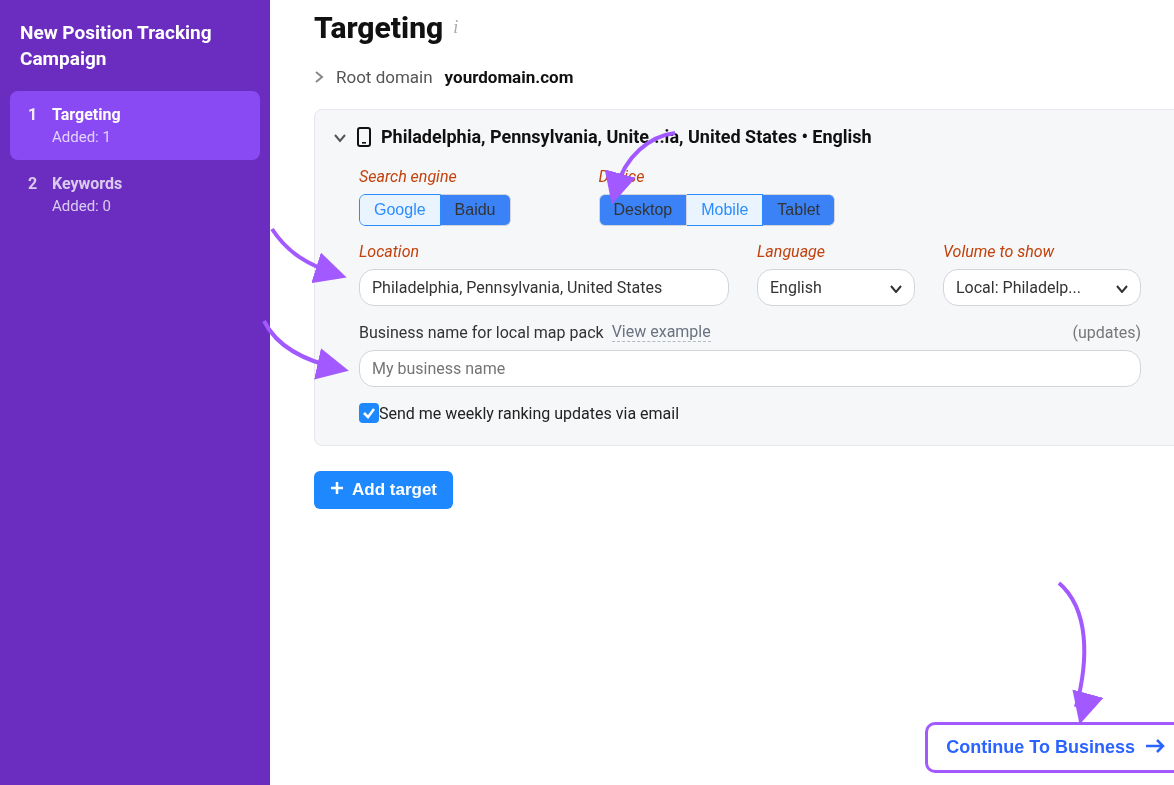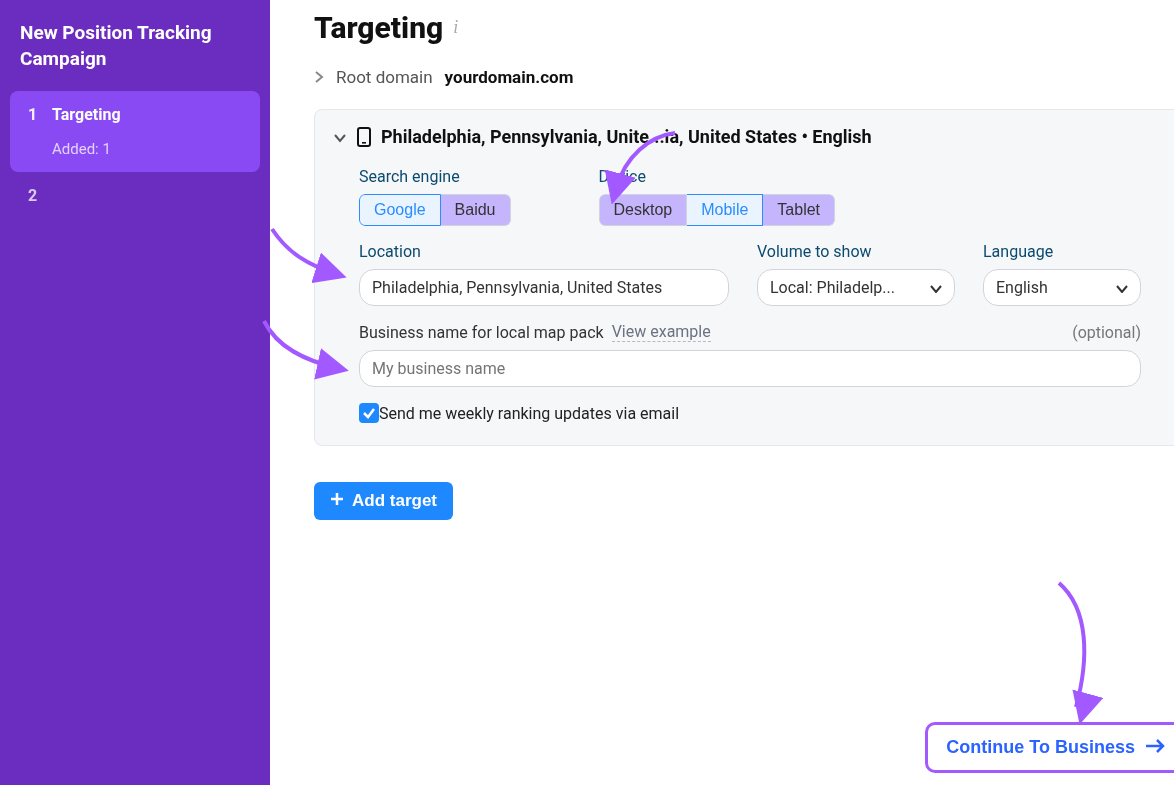--- a/index.html
+++ b/index.html
@@ -33,21 +33,21 @@
     }
     .step.active { background: #8a4af3; }
     .step-num {
       width: 24px;
       font-size: 16px;
       font-weight: 700;
       opacity: 0.9;
     }
     .step-body { flex: 1; }
     .step-label { font-size: 16px; font-weight: 700; }
-    .step-sub { font-size: 15px; opacity: 0.75; margin-top: 16px; }
+    .step-sub { font-size: 15px; opacity: 0.75; margin-top: 4px; }
     .step:not(.active) .step-num,
     .step:not(.active) .step-label { opacity: 0.75; }
 
     .main {
       flex: 1;
       padding: 10px 26px 20px 44px;
       display: flex;
       flex-direction: column;
       position: relative;
     }
@@ -92,28 +92,28 @@
       font-size: 18px;
       font-weight: 700;
       color: #111;
     }
     .panel-header .chev { color: #666; }
     .mobile-icon { display: inline-flex; }
     .panel-body { padding: 8px 44px 22px; position: relative; }
 
     .row { display: flex; gap: 28px; margin-bottom: 16px; }
     .field { display: flex; flex-direction: column; gap: 8px; }
-    .field-label { font-size: 16px; color: #0c4a6e; }
+    .field-label { font-size: 16px; color: #c2410c; font-style: italic; }
     .seg-group {
       display: inline-flex;
       border-radius: 6px;
       overflow: hidden;
     }
     .seg {
-      background: #c4b5fd;
+      background: #3b82f6;
       border: 1px solid #d1d5db;
       padding: 6px 14px;
       font-size: 16px;
       color: #333;
       cursor: pointer;
     }
     .seg + .seg { border-left: none; }
     .seg.selected {
       border-color: #2a8cff;
       color: #2a8cff;
@@ -157,21 +157,21 @@
     .check-row { display: flex; align-items: center; margin-top: 16px; }
     .checkbox {
       width: 20px; height: 20px; border-radius: 4px;
       background: #1e88ff; display: inline-flex; align-items: center; justify-content: center;
       cursor: pointer;
     }
     .checkbox svg { stroke: #fff; }
     .check-label { font-size: 16px; color: #222; }
 
     .add-target {
-      margin-top: 36px;
+      margin-top: 25px;
       align-self: flex-start;
       background: #1e88ff;
       color: #fff;
       border: none;
       border-radius: 6px;
       padding: 9px 16px;
       font-size: 17px;
       font-weight: 700;
       display: inline-flex;
       align-items: flex-start;
@@ -213,20 +213,24 @@
   <div class="step active">
     <div class="step-num">1</div>
     <div class="step-body">
       <div class="step-label">Targeting</div>
       <div class="step-sub">Added: 1</div>
     </div>
   </div>
 
   <div class="step">
     <div class="step-num">2</div>
+    <div class="step-body">
+      <div class="step-label">Keywords</div>
+      <div class="step-sub">Added: 0</div>
+    </div>
   </div>
 </aside>
 
 <main class="main">
   <h1 class="page-title">
     <span>Targeting</span>
     <span class="info-icon">i</span>
   </h1>
 
   <div class="breadcrumb">
@@ -305,45 +309,45 @@
           </div>
         </div>
       </div>
 
       <div class="row">
         <div class="field">
           <div class="field-label">Location</div>
           <input class="text-input w-loc" value="Philadelphia, Pennsylvania, United States" style="">
         </div>
         <div class="field">
+          <div class="field-label">Language</div>
+          <div class="select w-lang">
+            <span>English</span>
+            <span class="caret"><svg width="12" height="8" viewBox="0 0 12 8">
+                  <path d="M1 1 L6 7 L11 1" fill="none" stroke="#333" stroke-width="2"></path>
+                </svg></span>
+          </div>
+        </div>
+        <div class="field">
           <div class="field-label">Volume to show</div>
           <div class="select w-vol">
             <span>Local: Philadelp...</span>
             <span class="caret"><svg width="12" height="8" viewBox="0 0 12 8">
                   <path d="M1 1 L6 7 L11 1" fill="none" stroke="#333" stroke-width="2"></path>
                 </svg></span>
           </div>
         </div>
-        <div class="field">
-          <div class="field-label">Language</div>
-          <div class="select w-lang">
-            <span>English</span>
-            <span class="caret"><svg width="12" height="8" viewBox="0 0 12 8">
-                  <path d="M1 1 L6 7 L11 1" fill="none" stroke="#333" stroke-width="2"></path>
-                </svg></span>
-          </div>
-        </div>
       </div>
 
       <div class="biz-row">
         <div class="biz-left">
           <span>Business name for local map pack</span>
           <span class="view-example">View example</span>
         </div>
-        <span class="optional">(optional)</span>
+        <span class="optional">(updates)</span>
       </div>
       <input class="text-input w-full" placeholder="My business name" style="">
 
       <div class="check-row">
         <span class="checkbox">
           <svg width="14" height="14" viewBox="0 0 14 14">
               <path d="M2 7 L6 11 L12 3" fill="none" stroke-width="2.5"></path>
             </svg>
         </span>
         <span class="check-label">Send me weekly ranking updates via email</span>

